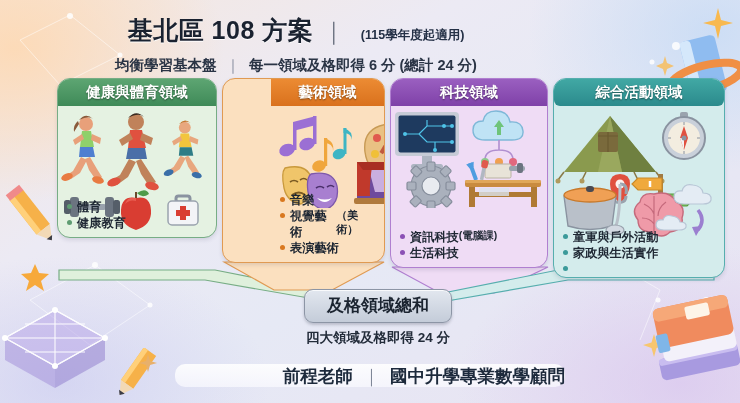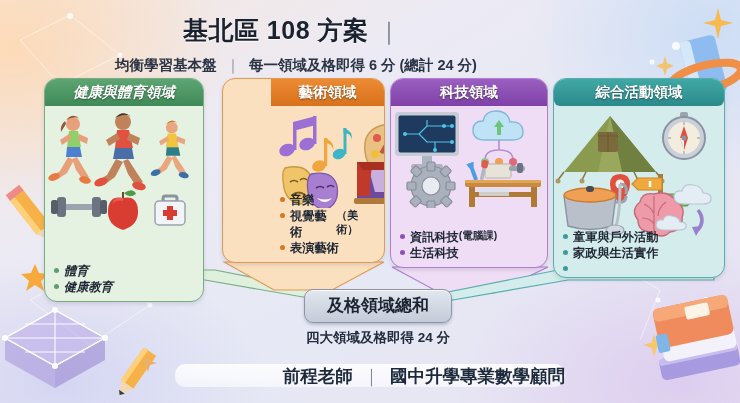--- a/index.html
+++ b/index.html
@@ -48,21 +48,21 @@
     text-shadow: 0 1px 1.6px rgba(0,0,0,.45); flex: none;
   }
   .col-body { flex: 1; position: relative; }
   .art { position: absolute; left: 0; right: 0; top: 2px; }
   .bullets { position: absolute; left: 9px; right: 6px; bottom: 6px; }
   .bullet { display: flex; align-items: flex-start; font-size: 12.2px; font-weight: bold; color: #1e2733; line-height: 1.32; }
   .dot { width: 5px; height: 5px; border-radius: 50%; margin: 5px 5px 0 0; flex: none; }
   .sub-line { font-size: 11.6px; font-weight: bold; color: #1e2733; margin-left: 10px; line-height: 1.25; }
 
   
-  #col-health { left: 44px; width: 160px; height: 224px; font-style: italic; }
+  #col-health { left: 57px; width: 160px; height: 160px; }
   #col-health .col-hd { background: linear-gradient(180deg,#5da572,#3f8a58); }
   #col-health .col-inner { background: #e5f2e2; border-color: #77ad85; }
   #col-health .dot { background: #5f9c72; }
 
   #col-arts { left: 222px; width: 163px; height: 185px; }
   #col-arts .col-hd { background: linear-gradient(180deg,#ec8b33,#d9711d); }
   #col-arts .col-inner { background: #fbe0bf; border-color: #e09a52; padding-left: 48px; }
   #col-arts .dot { background: #d9781f; }
 
   #col-tech { left: 390px; width: 158px; height: 190px; }
@@ -193,20 +193,21 @@
       <rect x="8" y="16" width="76" height="13" rx="5" fill="#f6a878"></rect>
       <rect x="40" y="20" width="24" height="13" rx="2" fill="#fdf4e8"></rect>
       <rect x="6" y="42" width="12" height="18" rx="2" fill="#7fb6e8"></rect>
     </g>
   </svg>
 
   <div class="hdr">
     <div class="title-row">
       <span class="t-main">基北區 108 方案</span>
       <span class="t-sep">｜</span>
+      <span class="t-note">(115學年度起適用)</span>
     </div>
     <div class="subtitle">
       <span>均衡學習基本盤</span>
       <span class="sub-sep">｜</span>
       <span>每一領域及格即得 6 分 (總計 24 分)</span>
     </div>
   </div>
 
   <svg class="funnel" style="left:55px;top:268px;" width="300" height="40">
     <path d="M4 2 L160 2 L300 30 L300 38 L150 12 L4 12 Z" fill="#dff0dc" stroke="#77ad85" stroke-width="1.2"></path>

